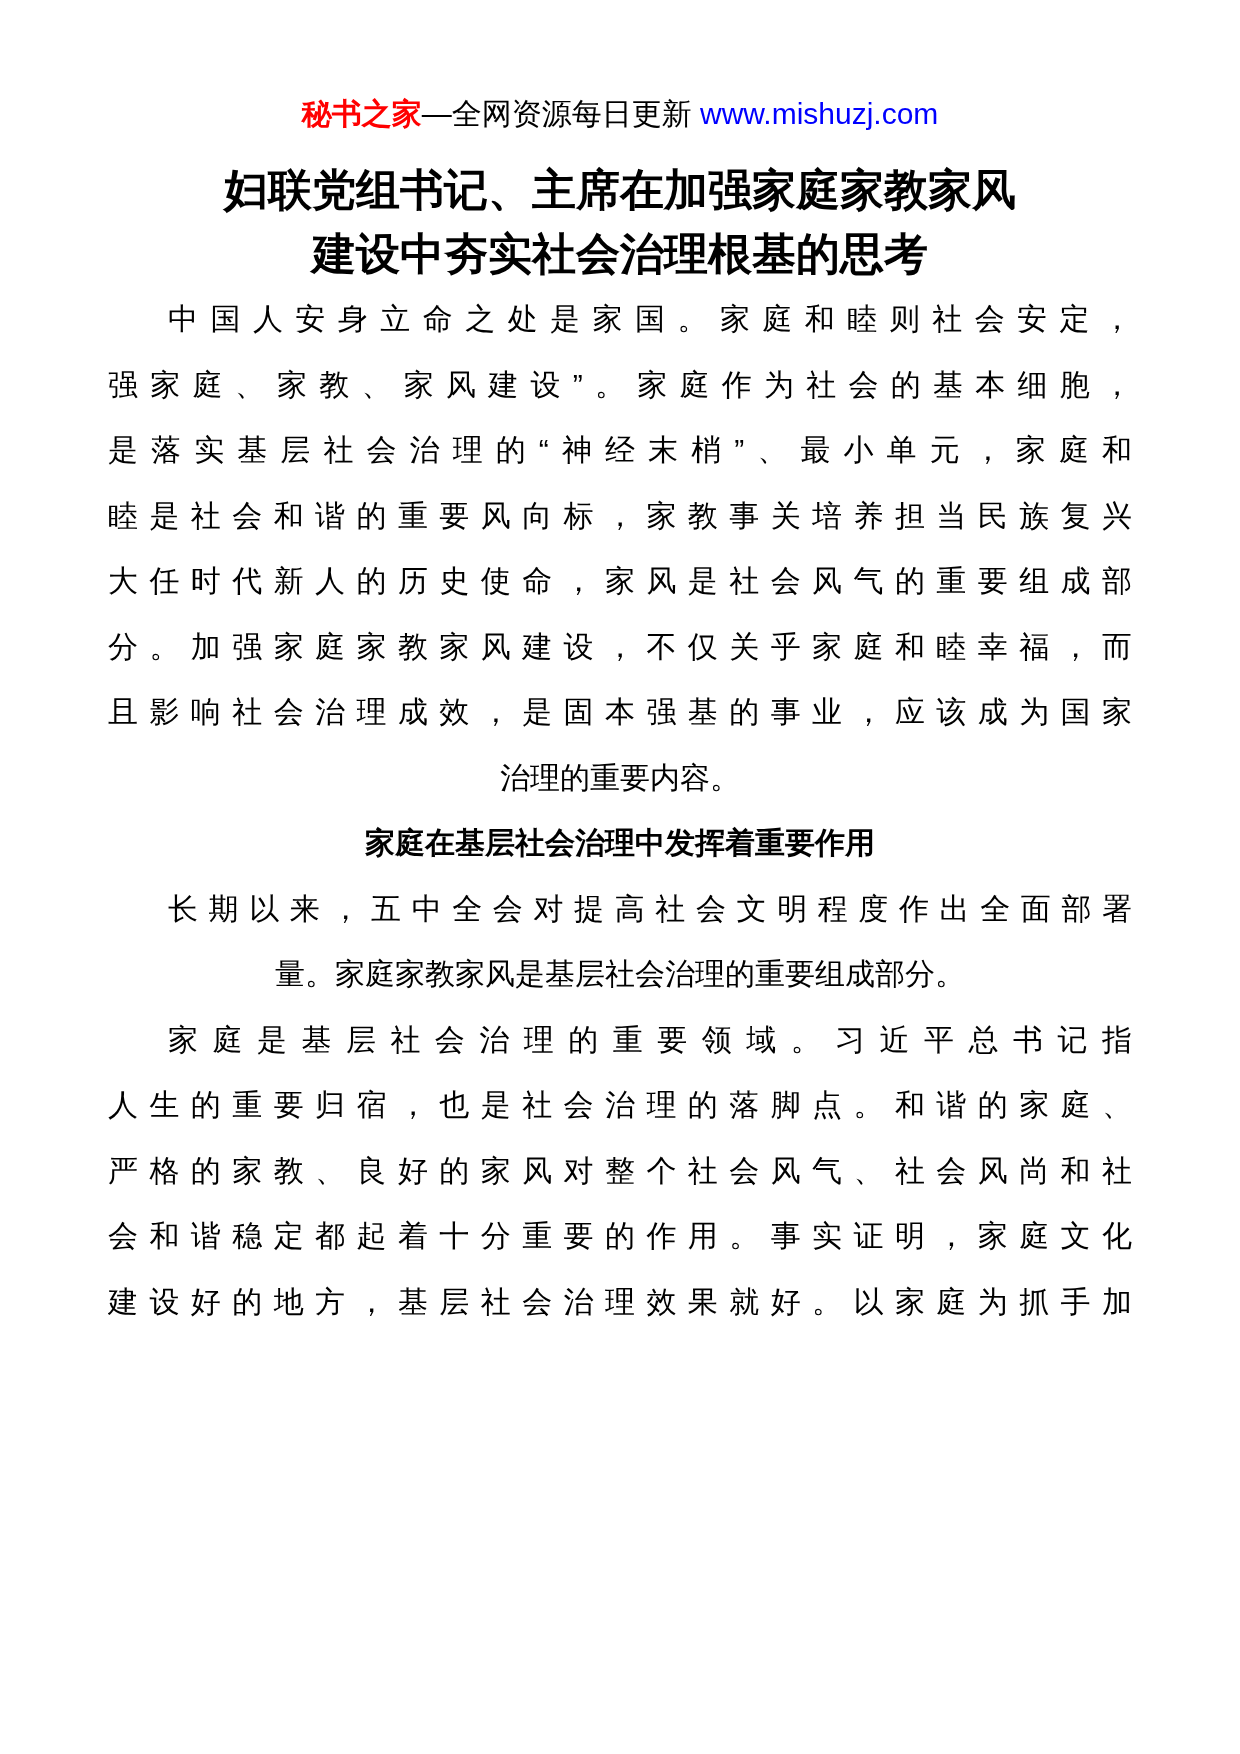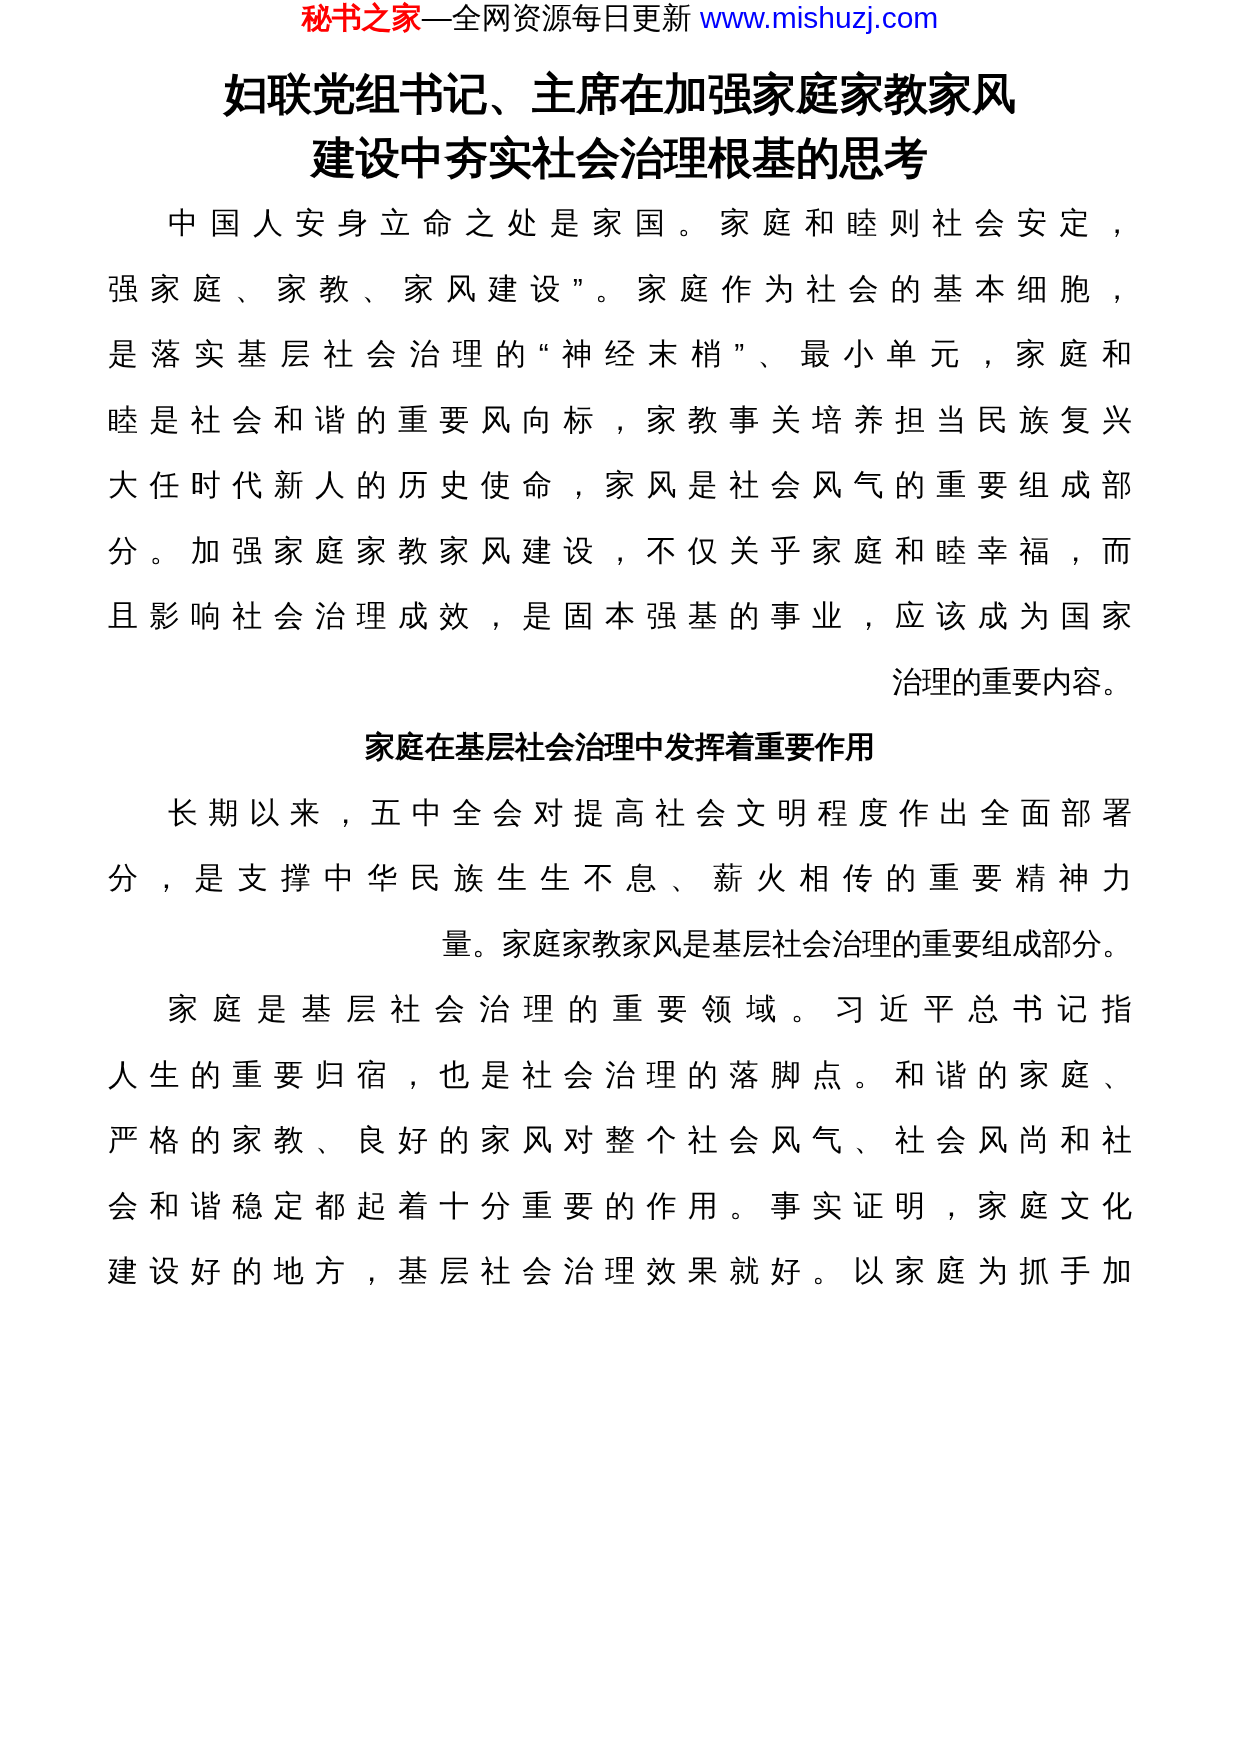--- a/index.html
+++ b/index.html
@@ -6,41 +6,42 @@
   .page {
     position: relative;
     width: 1240px;
     height: 1754px;
     background: #ffffff;
     color: #000000;
     font-family: "Liberation Sans", "DejaVu Sans", sans-serif;
     overflow: hidden;
   }
   .doc-header {
+    padding-top: 96px;
     text-align: center;
     font-size: 30px;
     line-height: 36px;
     white-space: nowrap;
   }
   .site-name  { font-weight: bold; }
   .doc-title {
     margin-top: 26px;
     text-align: center;
     font-size: 44px;
     font-weight: bold;
     line-height: 64px;
   }
   .doc-body {
     margin: 0 108px;
     font-size: 30px;
   }
   .line {
     height: 65.5px;
     line-height: 65.5px;
-    text-align: right;
+    text-align: center;
     overflow: hidden;
   }
   .line.just {
     text-align: justify;
     text-align-last: justify;
     text-justify: inter-character;
   }
   .line.indent { text-indent: 2em; }
   .line.heading {
     text-align: right;
@@ -67,21 +68,20 @@
       <div class="line indent just">中国人安身立命之处是家国。家庭和睦则社会安定，</div>
       <div class="line just">强家庭、家教、家风建设”。家庭作为社会的基本细胞，</div>
       <div class="line just">是落实基层社会治理的“神经末梢”、最小单元，家庭和</div>
       <div class="line just">睦是社会和谐的重要风向标，家教事关培养担当民族复兴</div>
       <div class="line just">大任时代新人的历史使命，家风是社会风气的重要组成部</div>
       <div class="line just">分。加强家庭家教家风建设，不仅关乎家庭和睦幸福，而</div>
       <div class="line just">且影响社会治理成效，是固本强基的事业，应该成为国家</div>
       <div class="line">治理的重要内容。</div>
       <div class="line heading">家庭在基层社会治理中发挥着重要作用</div>
       <div class="line indent just">长期以来，五中全会对提高社会文明程度作出全面部署</div>
-      <div class="line just">分，是支撑中华民族生生不息、薪火相传的重要精神力</div>
       <div class="line">量。家庭家教家风是基层社会治理的重要组成部分。</div>
       <div class="line indent just">家庭是基层社会治理的重要领域。习近平总书记指</div>
       <div class="line just">人生的重要归宿，也是社会治理的落脚点。和谐的家庭、</div>
       <div class="line just">严格的家教、良好的家风对整个社会风气、社会风尚和社</div>
       <div class="line just">会和谐稳定都起着十分重要的作用。事实证明，家庭文化</div>
       <div class="line just">建设好的地方，基层社会治理效果就好。以家庭为抓手加</div>
     </div>
 
 </div>
 

